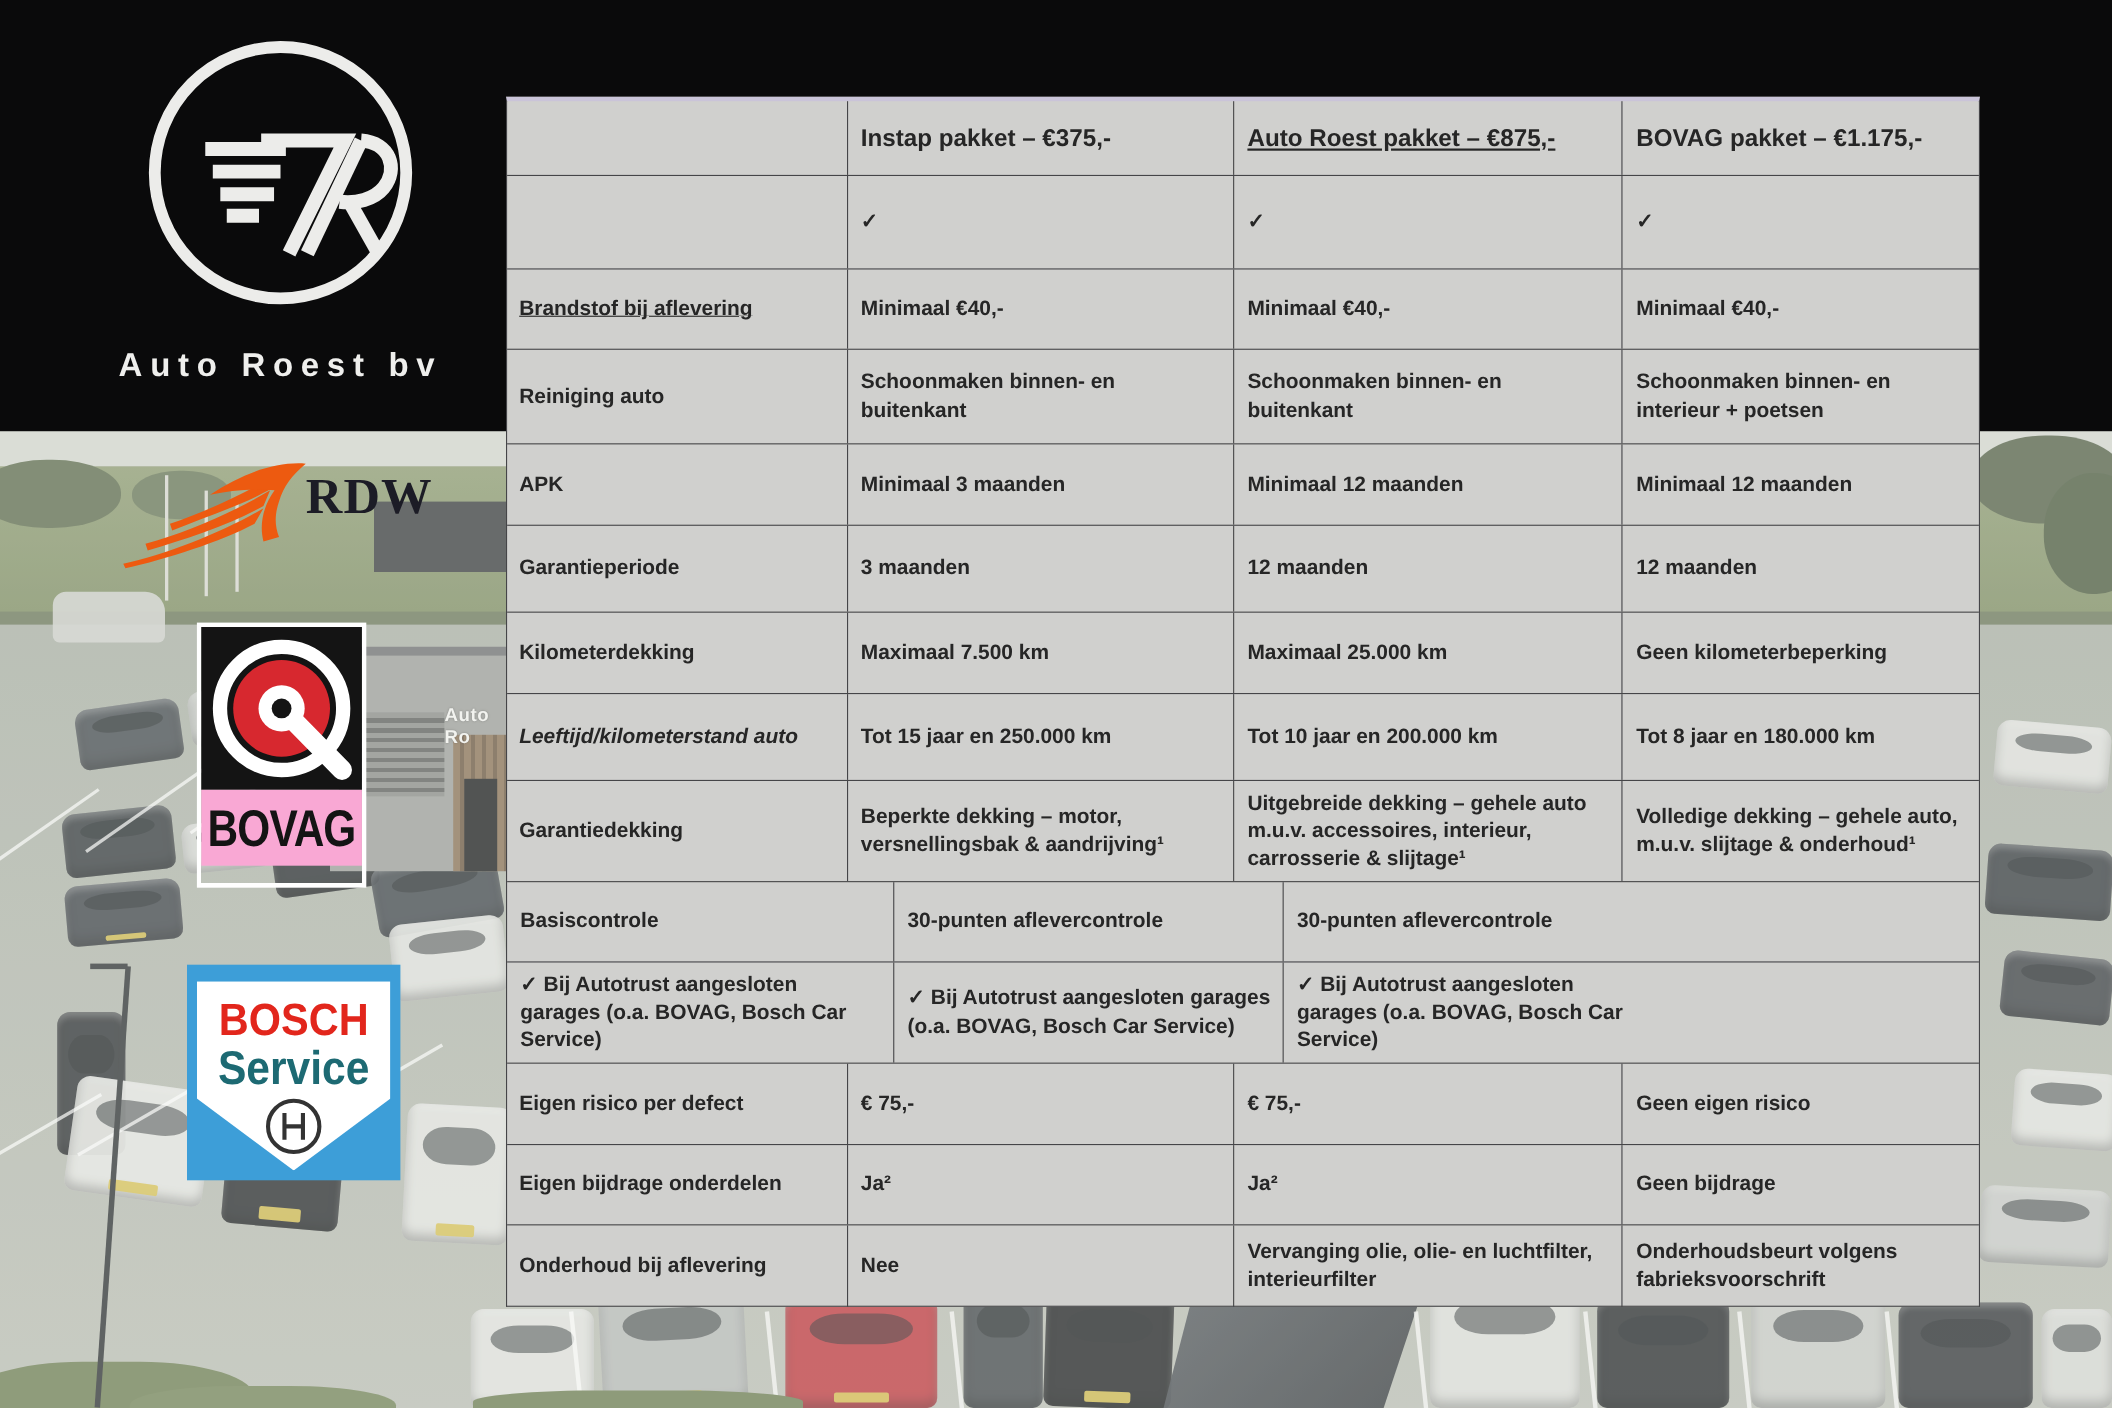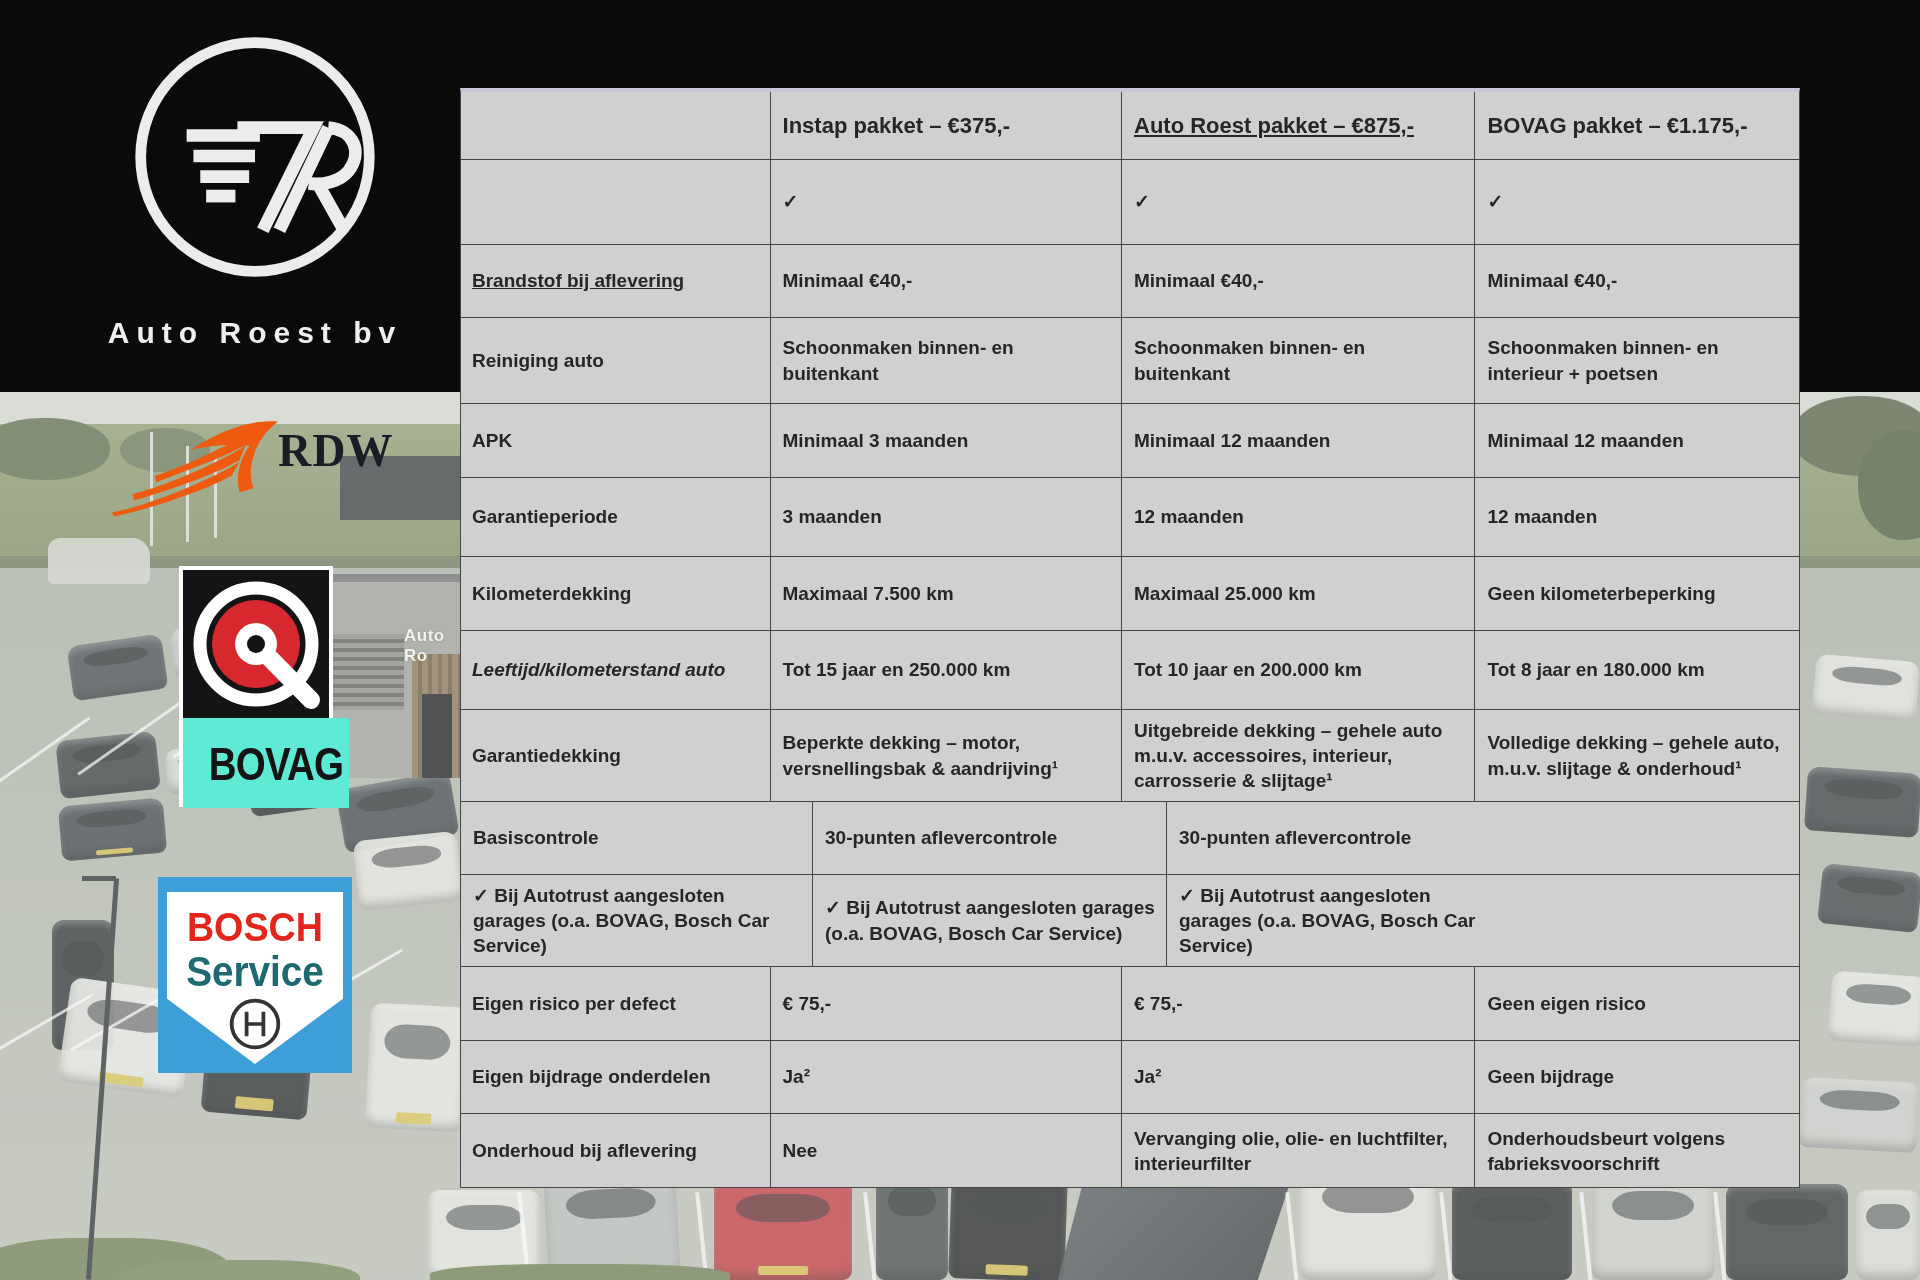--- a/index.html
+++ b/index.html
@@ -46,25 +46,25 @@
   .ar-logo-svg{left:128px;top:30px;}
   .ar-name{left:55px;top:316px;width:400px;text-align:center;color:#efefed;
        font-size:30px;font-weight:bold;letter-spacing:7px;white-space:nowrap;}
 
   
   .rdw{left:100px;top:408px;width:320px;height:115px;}
   .rdw-text{position:absolute;left:178px;top:16px;font-family:"Liberation Serif",serif;
        font-weight:bold;font-size:46px;color:#1c1c26;letter-spacing:1px;}
   .bovag{left:183px;top:570px;width:146px;height:233px;box-shadow:0 0 0 4px #fff;}
   .bovag-black{position:absolute;left:0;top:0;width:146px;height:148px;background:#141414;}
-  .bovag-yellow{position:absolute;left:0;top:148px;width:146px;height:90px;background:#5eead4;
-       display:flex;align-items:center;justify-content:center;padding-left:20px;}
+  .bovag-yellow{position:absolute;left:0;top:148px;width:146px;height:69px;background:#f9a8d4;
+       display:flex;align-items:center;justify-content:center;}
   .bovag-word{font-size:47px;font-weight:800;color:#141414;transform:scaleX(.82);
        letter-spacing:-1px;}
-  .bosch{left:158px;top:877px;width:194px;height:196px;background:#3d9ed8;}
+  .bosch{left:170px;top:877px;width:194px;height:196px;background:#3d9ed8;}
   .bosch-shield{position:absolute;left:9px;top:15px;width:176px;height:172px;background:#fff;
        clip-path:polygon(0 0,100% 0,100% 62%,50% 100%,0 62%);text-align:center;}
   .bosch-word1{margin-top:12px;font-size:41px;font-weight:800;color:#e2261c;letter-spacing:0px;
        transform:scaleX(.92);}
   .bosch-word2{margin-top:-4px;font-size:43px;font-weight:800;color:#1d6a73;transform:scaleX(.9);}
 
   
   .pkg-table{left:460px;top:88px;width:1340px;height:1100px;background:#d0d0ce;
        border:1px solid #454548;border-top:4px solid #cac4d9;box-sizing:border-box;
        color:#262626;}
@@ -203,21 +203,21 @@
         <div class="grass abs" style="left: 118px; top: 1260px; width: 242px; height: 44px; background: rgb(117, 133, 91);"></div>
         <div class="grass abs" style="left: 430px; top: 1264px; width: 300px; height: 26px; background: rgb(110, 126, 84);"></div>
         <div class="mast abs" style="left: 150px; top: 432px; height: 114px;"></div>
         <div class="mast abs" style="left: 186px; top: 446px; height: 96px;"></div>
         <div class="mast abs" style="left: 214px; top: 452px; height: 86px;"></div>
         <div class="pole abs" style="left: 100px; top: 878px; width: 5px; height: 402px; transform: rotate(4deg);"></div>
         <div class="pole abs" style="left: 82px; top: 876px; width: 34px; height: 5px;"></div>
       </div>
 
     <div class="abs bld-sign" style="left:340px;top:456px;width:122px;height:64px;"></div>
-    <div class="abs bld-main" style="left:300px;top:574px;width:160px;height:196px;">
+    <div class="abs bld-main" style="left:300px;top:588px;width:160px;height:196px;">
       <div class="abs bld-louver" style="left:8px;top:52px;width:96px;height:76px;"></div>
       <div class="abs bld-wood" style="left:112px;top:72px;width:48px;height:124px;"></div>
       <div class="abs bld-door" style="left:122px;top:112px;width:30px;height:84px;"></div>
       <div class="abs bld-signtext" style="left:104px;top:44px;">Auto Ro</div>
     </div>
     <div class="abs boat" style="left:48px;top:538px;width:102px;height:46px;"></div>
     <div class="haze"></div>
   </div>
 
   <div class="abs topband">

